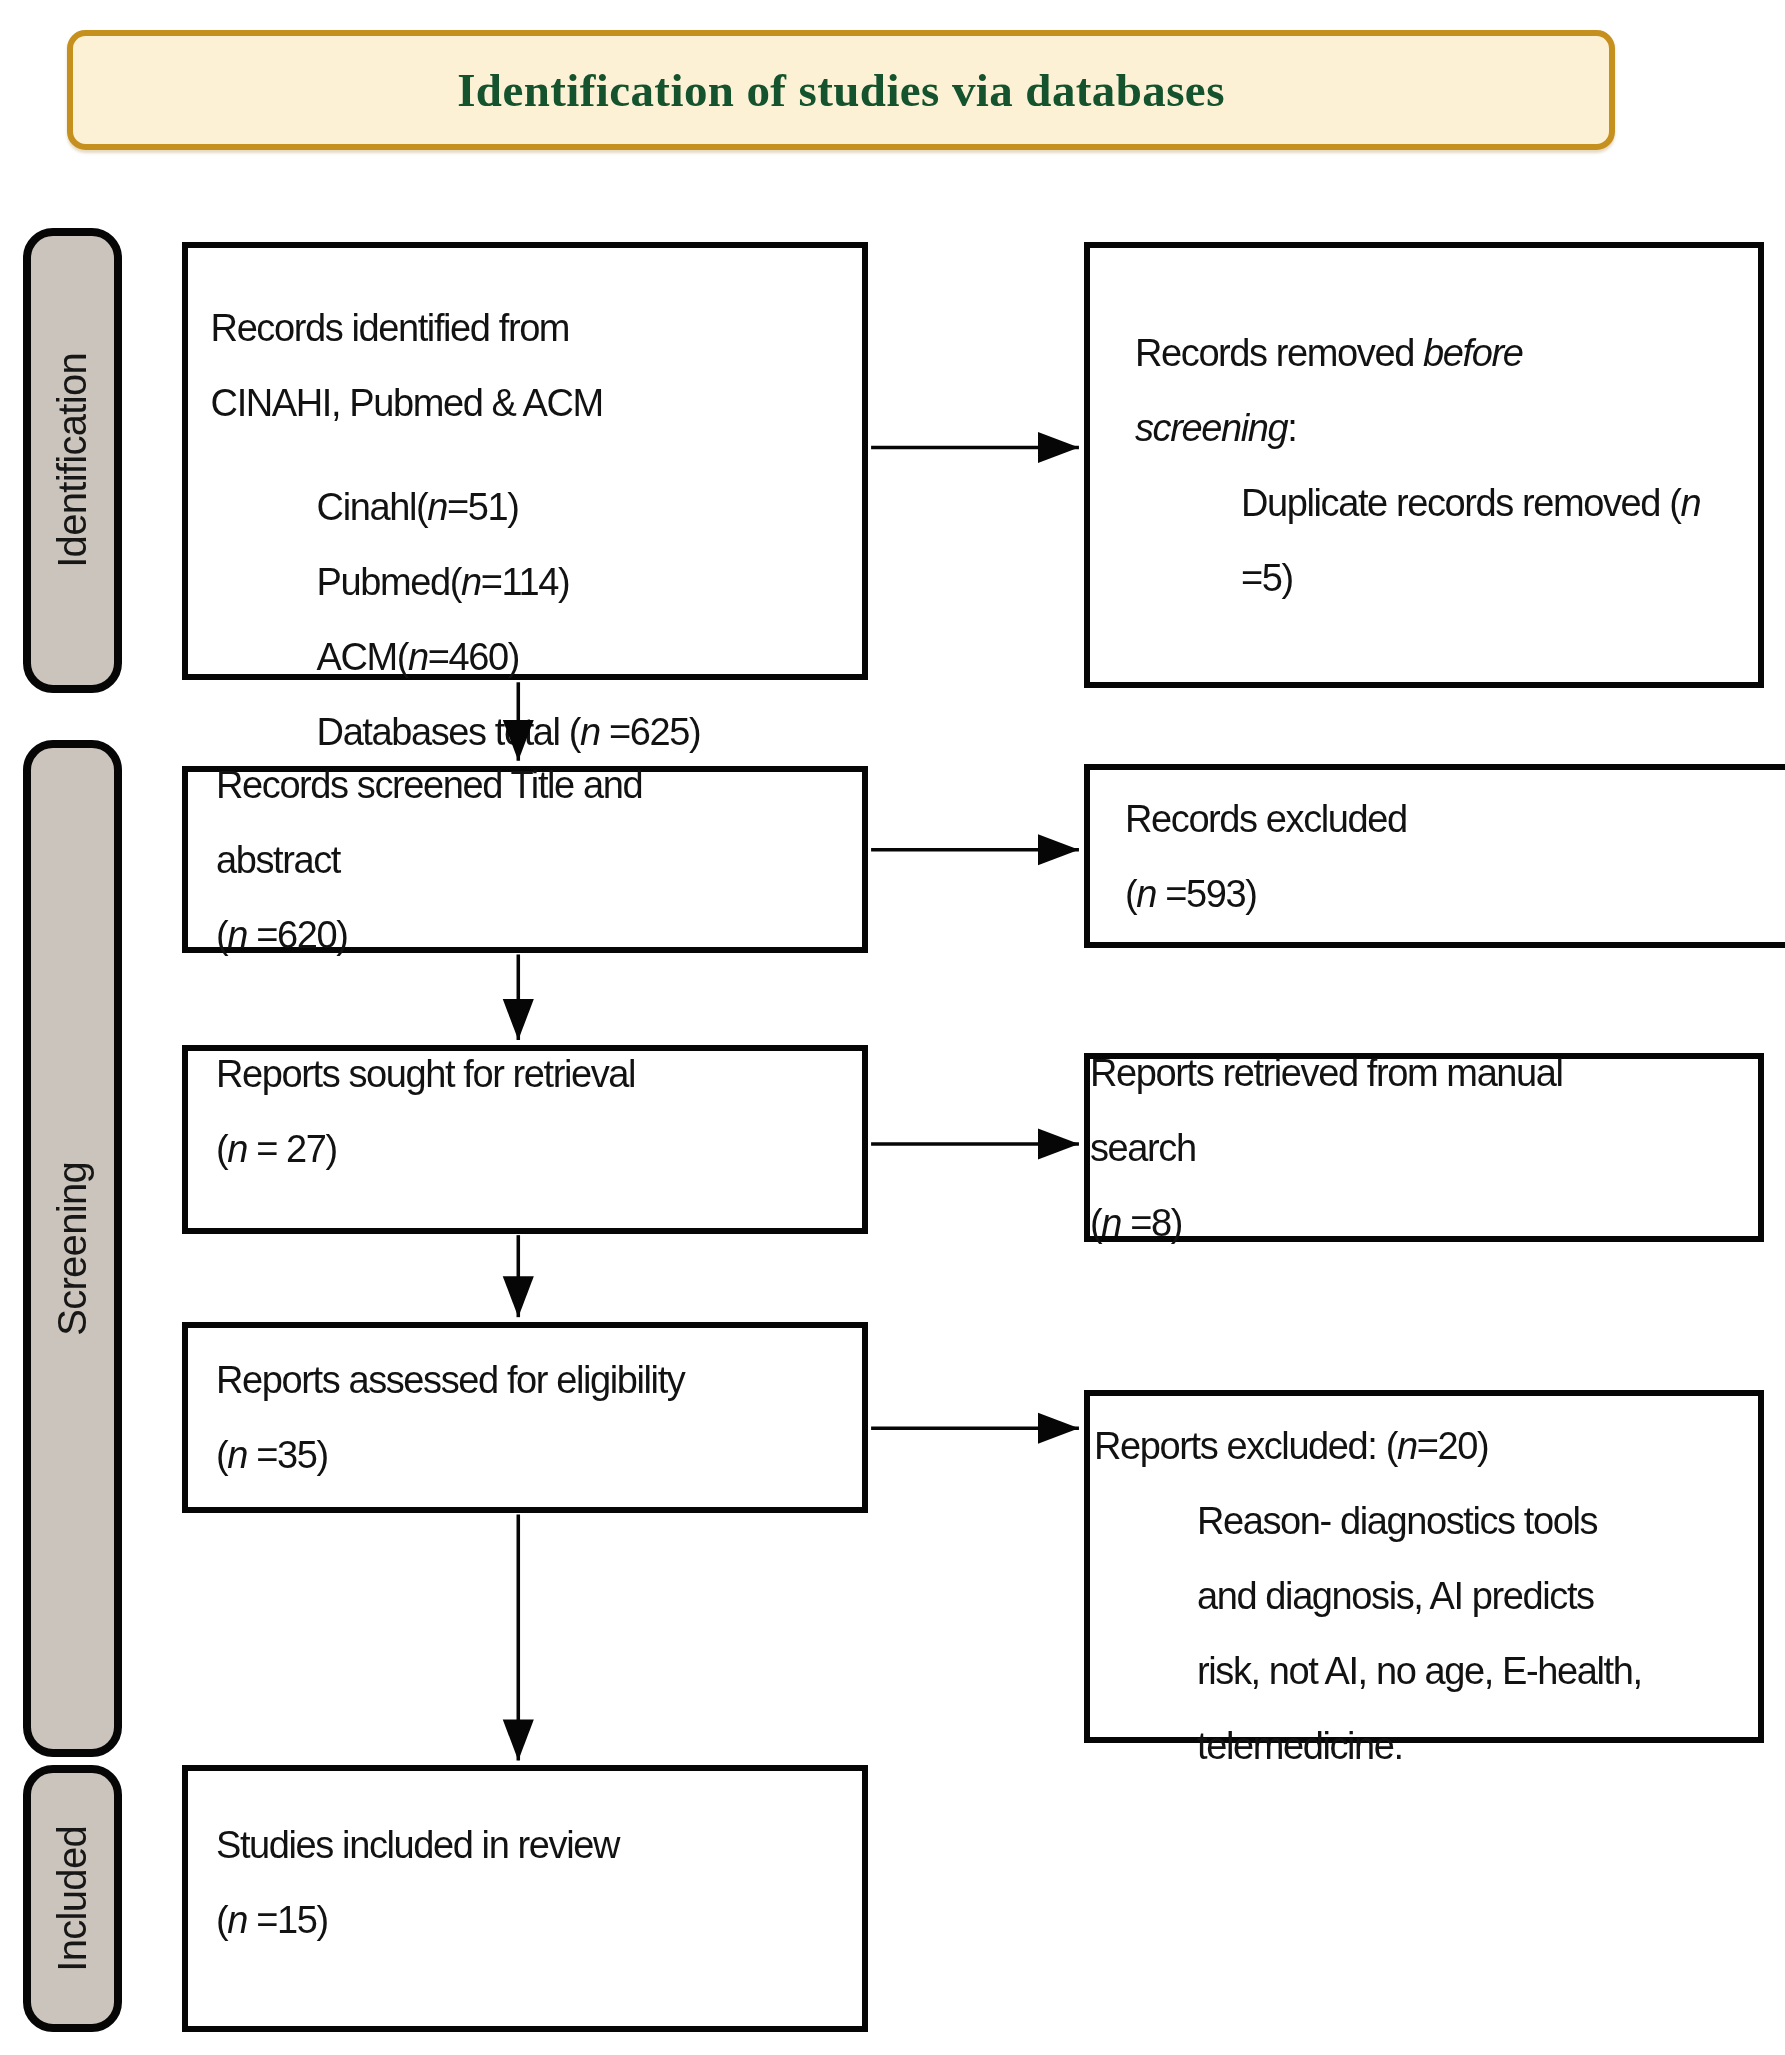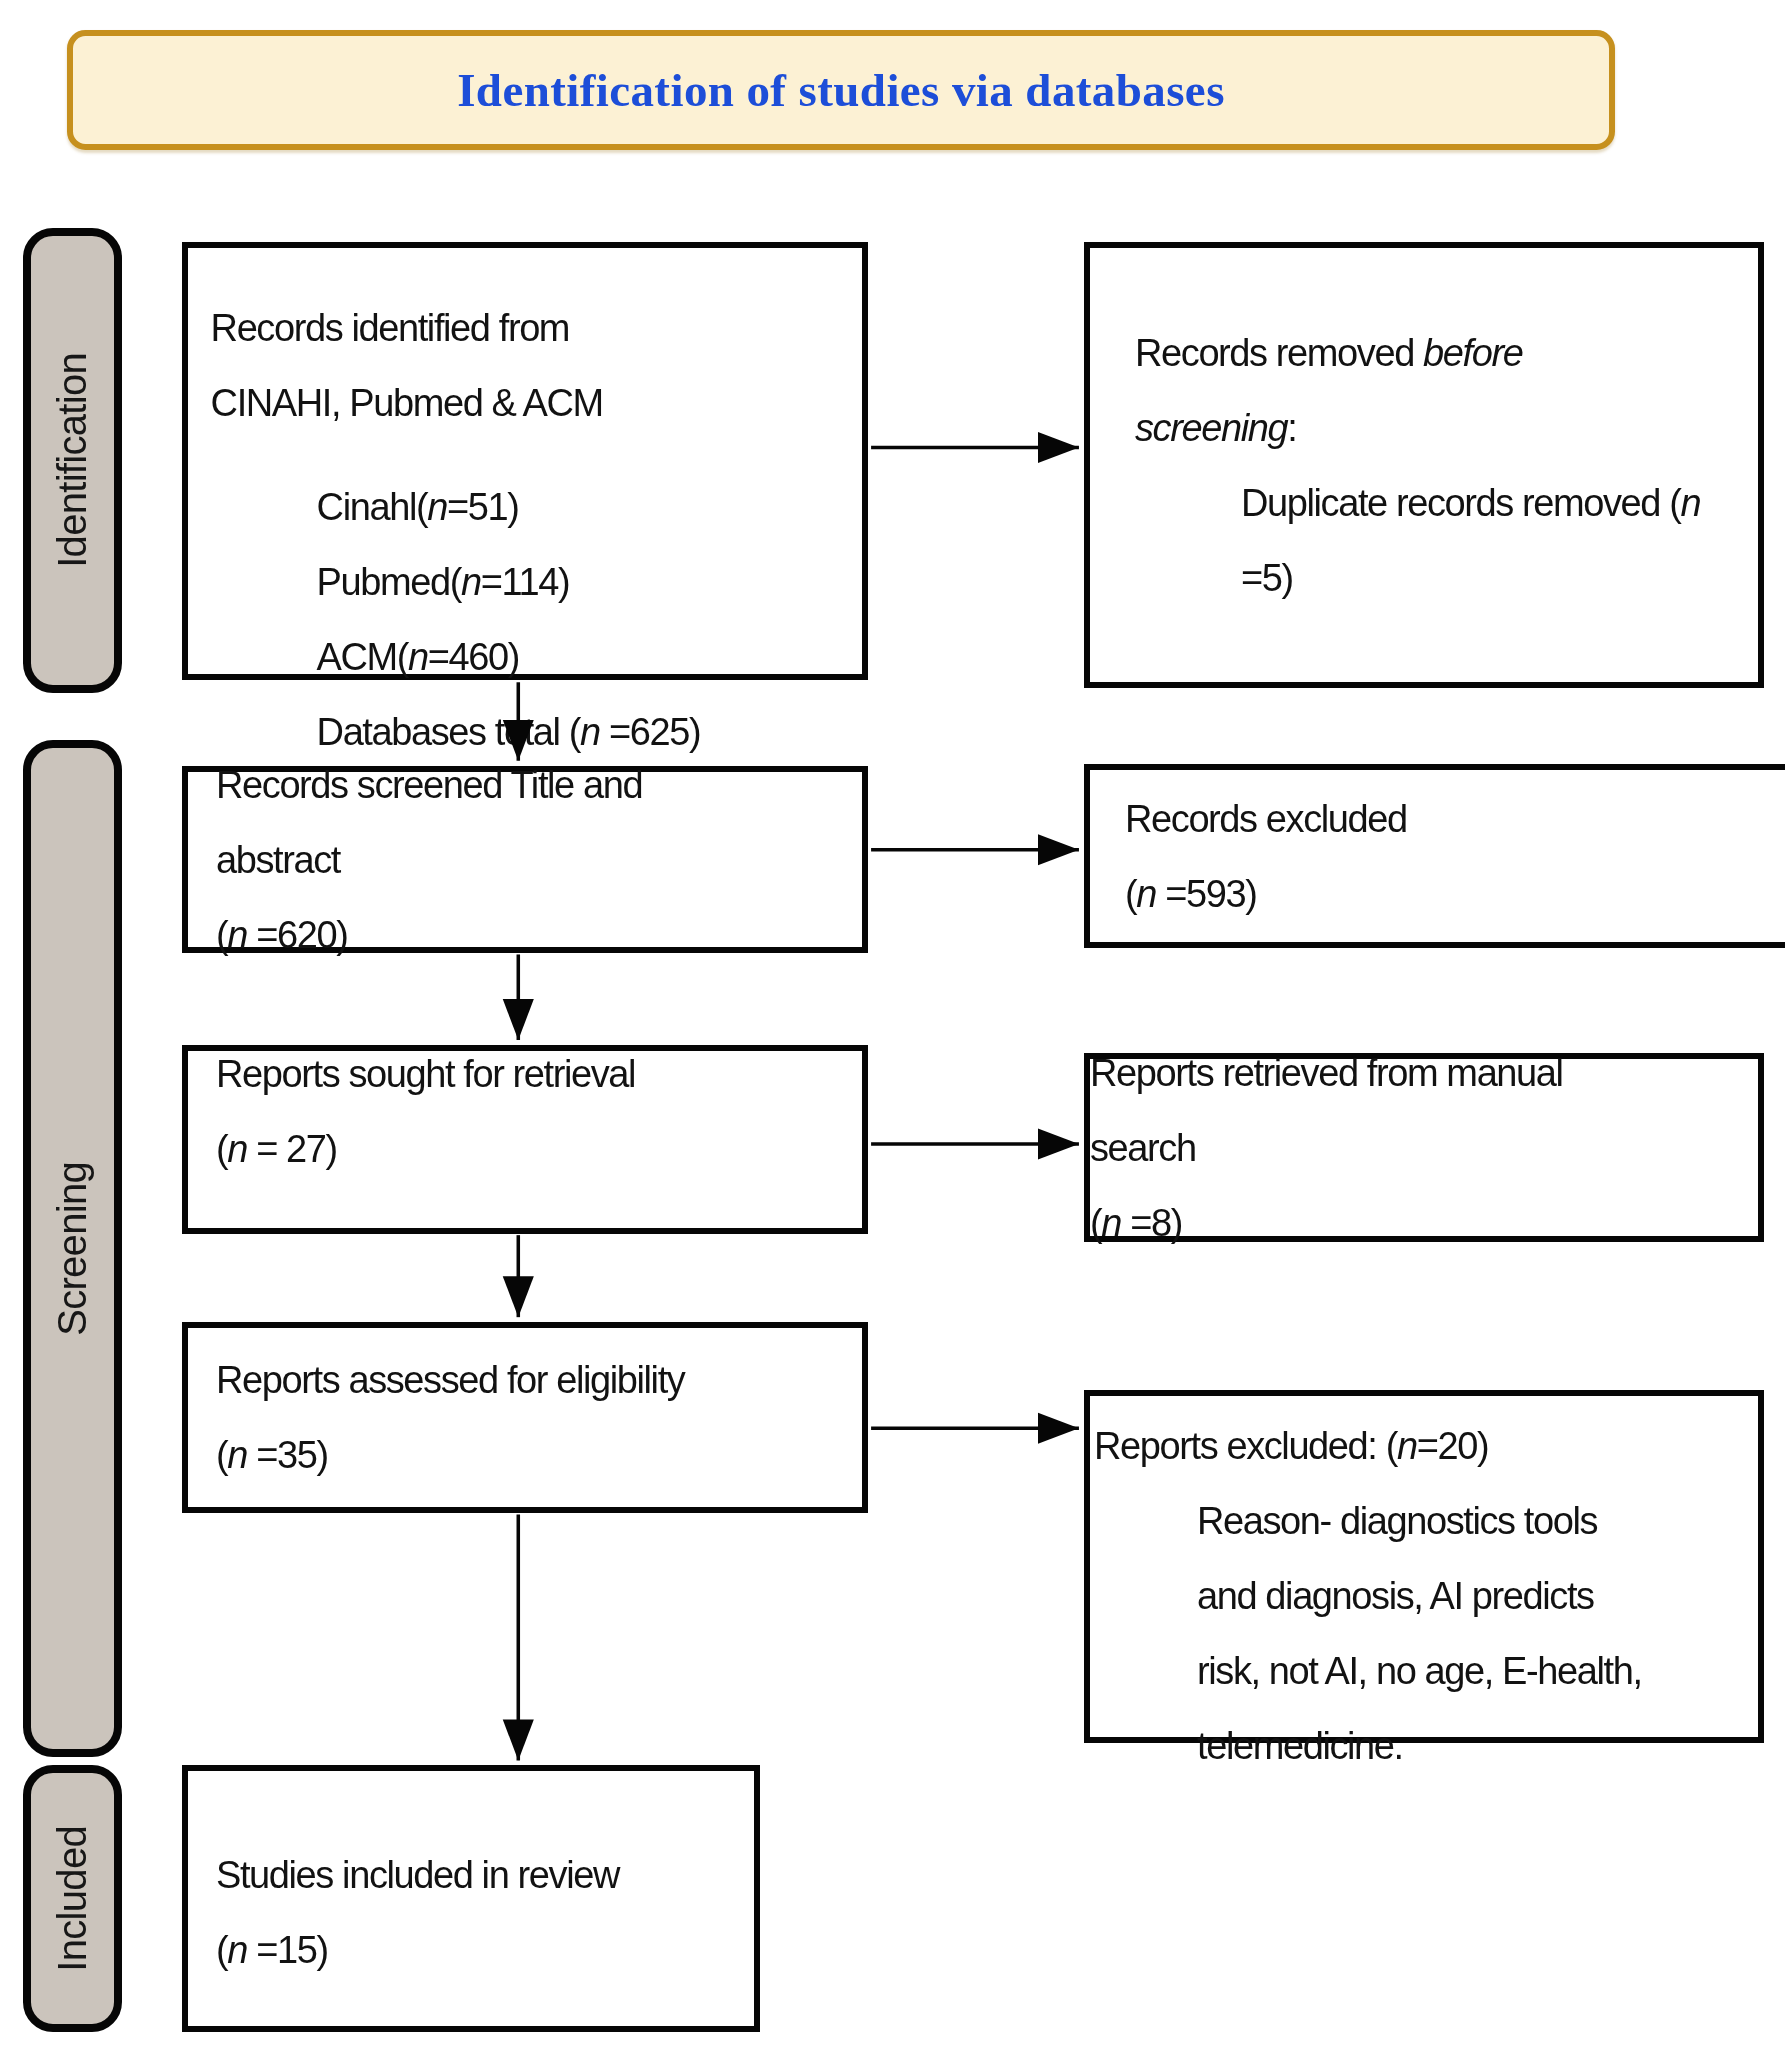--- a/index.html
+++ b/index.html
@@ -23,21 +23,21 @@
     border-radius: 18.4px;
     box-sizing: border-box;
     display: flex; align-items: center; justify-content: center;
     box-shadow: 0 2.1px 2.8px rgba(150,110,20,0.25);
   }
   .title-text {
     font-family: "Liberation Serif", serif;
     font-weight: bold;
     font-size: 47px;
     letter-spacing: 0.4px;
-    color: #1d4ed8;
+    color: #14532d;
   }
 
   
   .stage {
     position: absolute;
     left: 23px; width: 99px;
     background: var(--stage-bg, #CBC4BC);
     border: 8.5px solid #060606;
     border-radius: 30px;
     box-sizing: border-box;
@@ -70,21 +70,21 @@
   }
   .line i { font-style: italic; }
   .gap { height: 46px; }
   .ind150 { margin-left: 106px; }
   .ind145 { margin-left: 103px; }
 
   .box-identified { left: 182px; top: 242px;  width: 686px; height: 438px; padding: 57px 14px 0 22.6px; }
   .box-screened   { left: 182px; top: 766px; width: 686px; height: 187px; justify-content: center; padding-left: 28px; }
   .box-sought     { left: 182px; top: 1045px; width: 686px; height: 189px; padding-left: 28px; }
   .box-assessed   { left: 182px; top: 1322px; width: 686px; height: 191px; justify-content: center; padding-left: 28px; }
-  .box-included   { left: 182px; top: 1765px; width: 578px; height: 267px; padding: 81px 14px 0 28px; }
+  .box-included   { left: 182px; top: 1765px; width: 686px; height: 267px; padding: 51px 14px 0 28px; }
 
   .box-removed        { left: 1084px; top: 242px;  width: 680px; height: 446px; justify-content: center; padding-left: 45px; }
   .box-excluded       { left: 1084px; top: 764px; width: 804px; height: 184px; justify-content: center; padding-left: 35px; }
   .box-manual         { left: 1084px; top: 1053px; width: 680px; height: 189px; justify-content: center; }
   .box-repexcluded    { left: 1084px; top: 1390px; width: 680px; height: 353px; padding: 27px 7px 0 4px; }
 
   .arrows {
     position: absolute;
     left: 0; top: 0;
     pointer-events: none;

